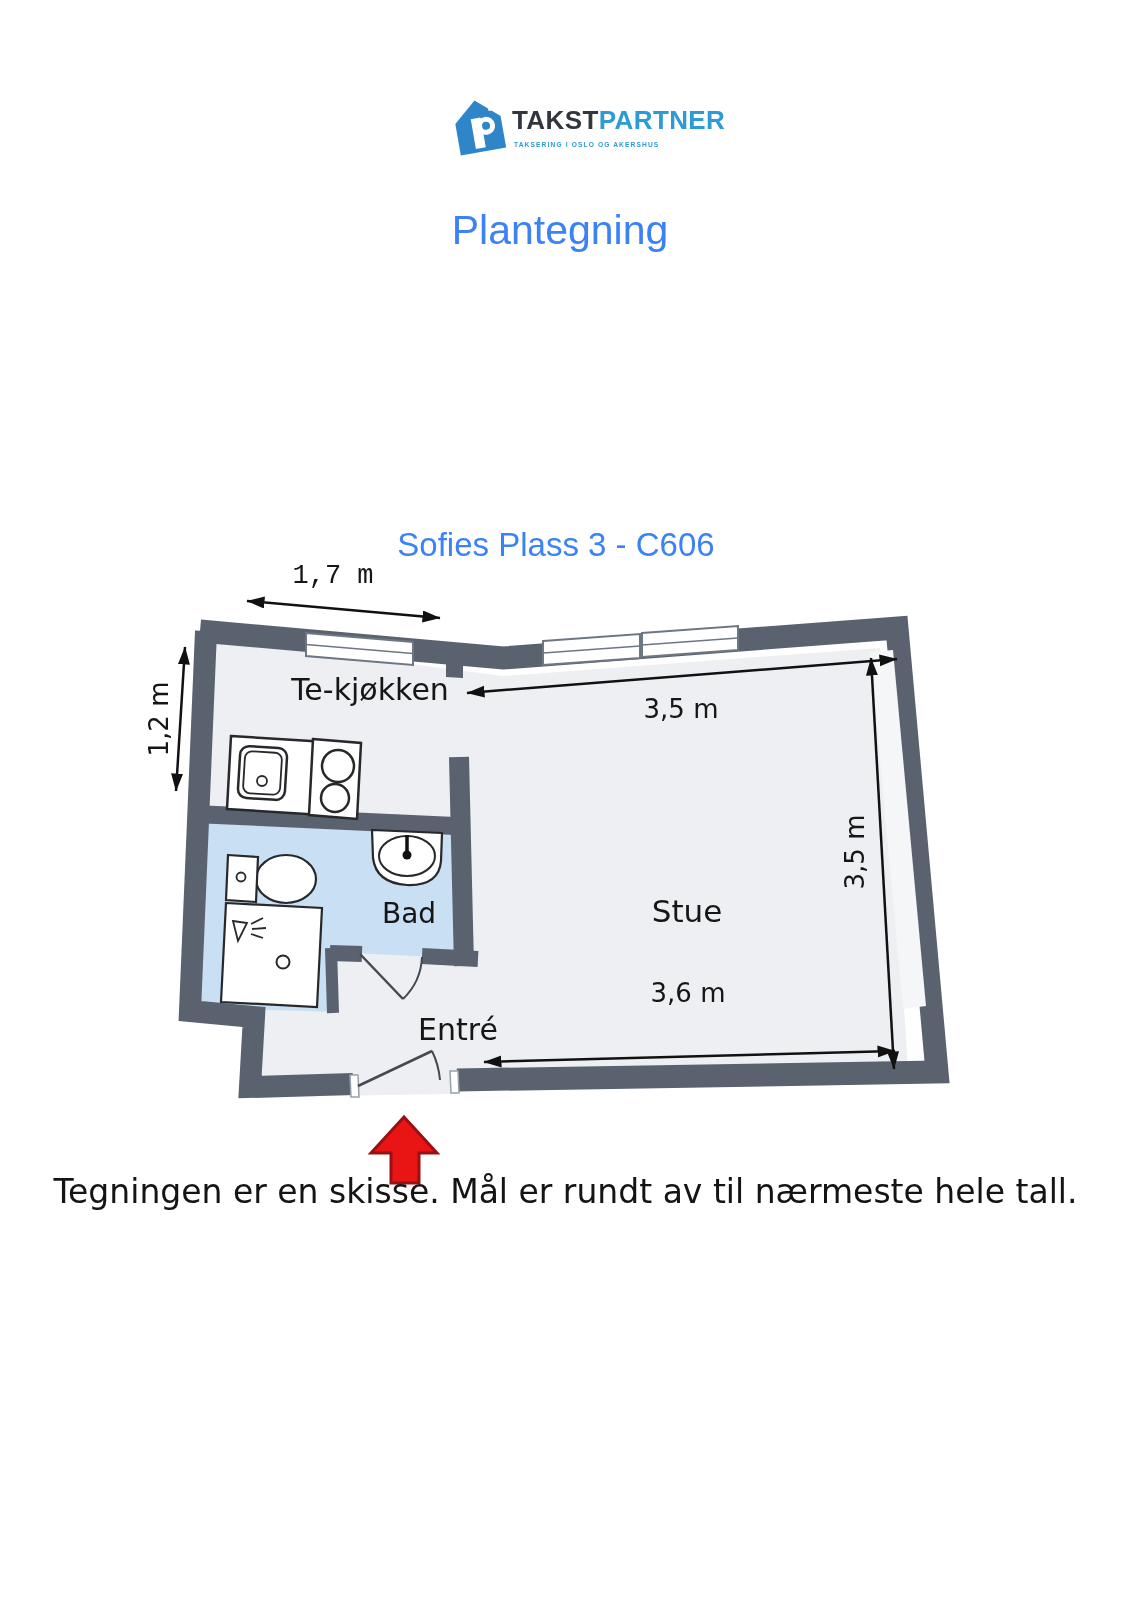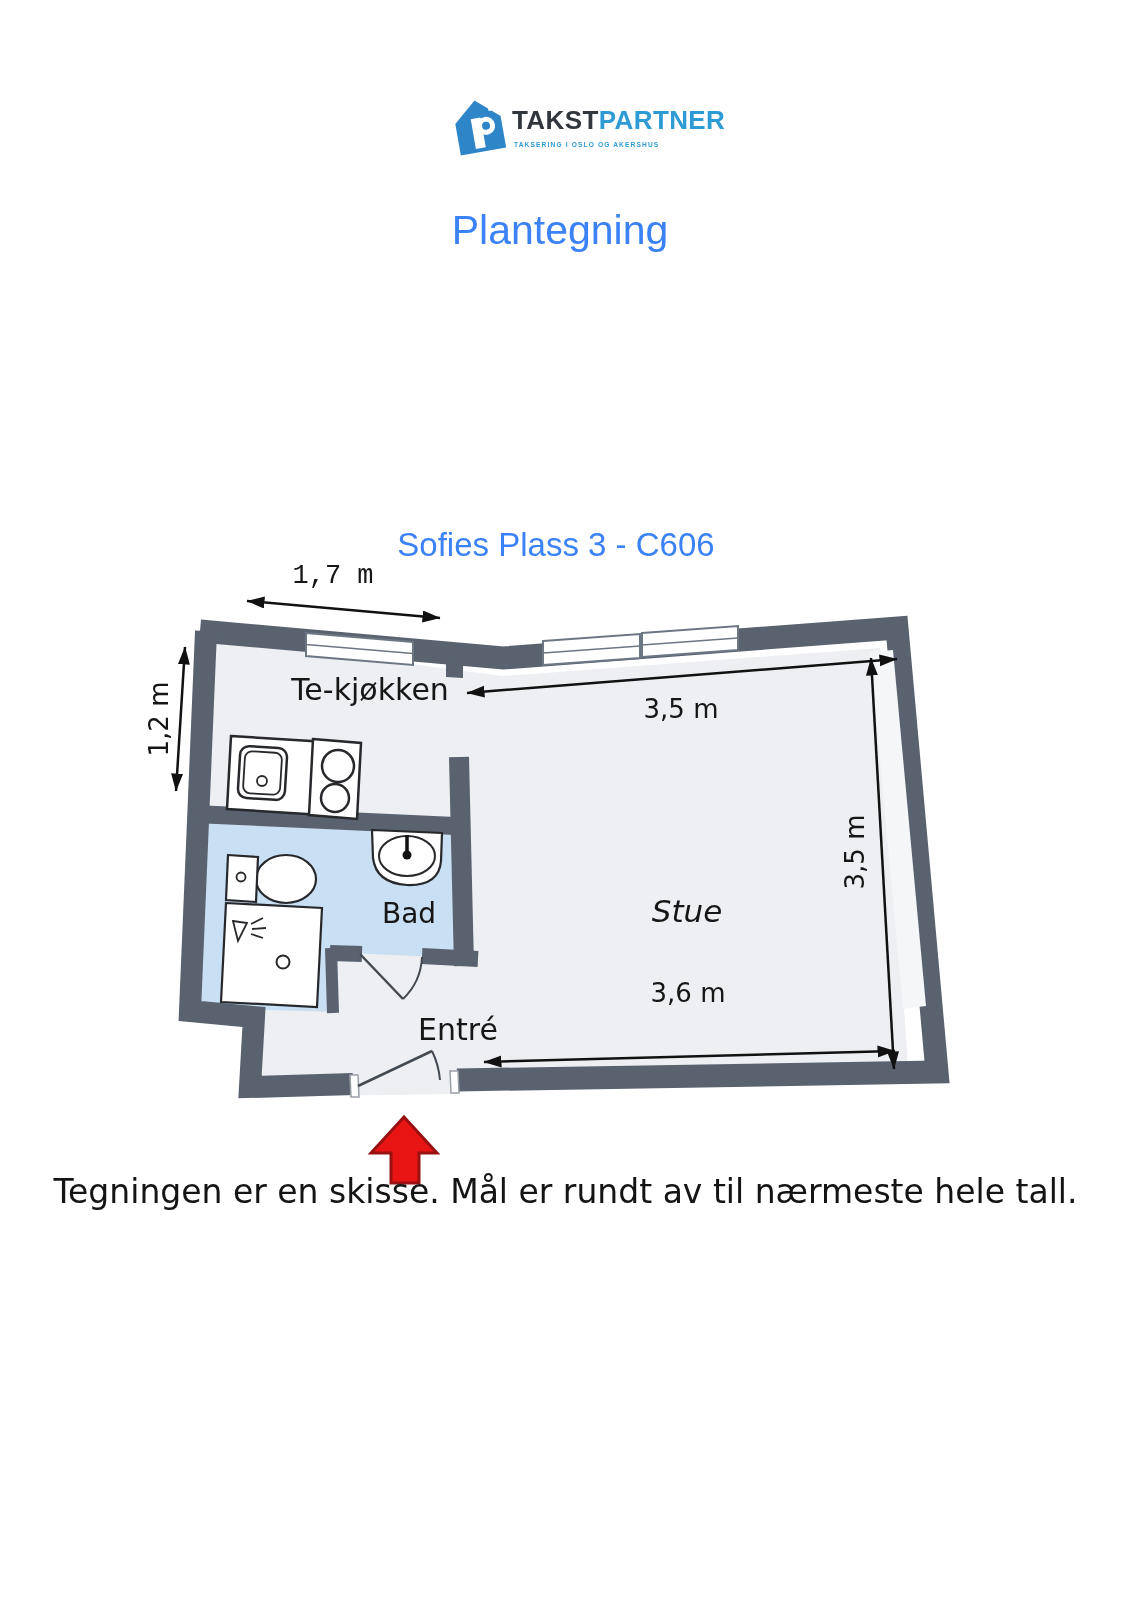--- a/index.html
+++ b/index.html
@@ -119,21 +119,21 @@
       <path d="M467,693 L897,659" marker-start="url(#arr)" marker-end="url(#arr)"></path>
       <path d="M871,658 L894,1069" marker-start="url(#arr)" marker-end="url(#arr)"></path>
       <path d="M484,1062 L895,1051" marker-start="url(#arr)" marker-end="url(#arr)"></path>
     </g>
 
     <polygon fill="#e91414" stroke="#991111" stroke-width="3" stroke-linejoin="miter" points="404,1117 437,1153 419,1153 419,1183 391,1183 391,1153 371,1153"></polygon>
   </svg>
 
   <div class="lbl" style="left:363px;top:689px;font-size:30px;margin-left:7px;">Te-kjøkken</div>
   <div class="lbl" style="left:409px;top:913px;font-size:28px;">Bad</div>
-  <div class="lbl" style="left:687px;top:911px;font-size:31px;font-style:italic;">Stue</div>
+  <div class="lbl" style="left:687px;top:911px;font-size:31px;">Stue</div>
   <div class="lbl" style="left:411px;top:1029px;font-size:30px;margin-left:47px;">Entré</div>
 
   <div class="lbl" style="left:333px;top:576px;font-size:27px;font-family:Liberation Mono, monospace;">1,7 m</div>
   <div class="lbl rot" style="left:159px;top:719px;font-size:26px;">1,2 m</div>
   <div class="lbl" style="left:681px;top:709px;font-size:26px;">3,5 m</div>
   <div class="lbl rot" style="left:855px;top:852px;font-size:26px;">3,5 m</div>
   <div class="lbl" style="left:688px;top:993px;font-size:26px;">3,6 m</div>
 
   <div class="disc" style="top:1172px;">Tegningen er en skisse. Mål er rundt av til nærmeste hele tall.</div>
 

